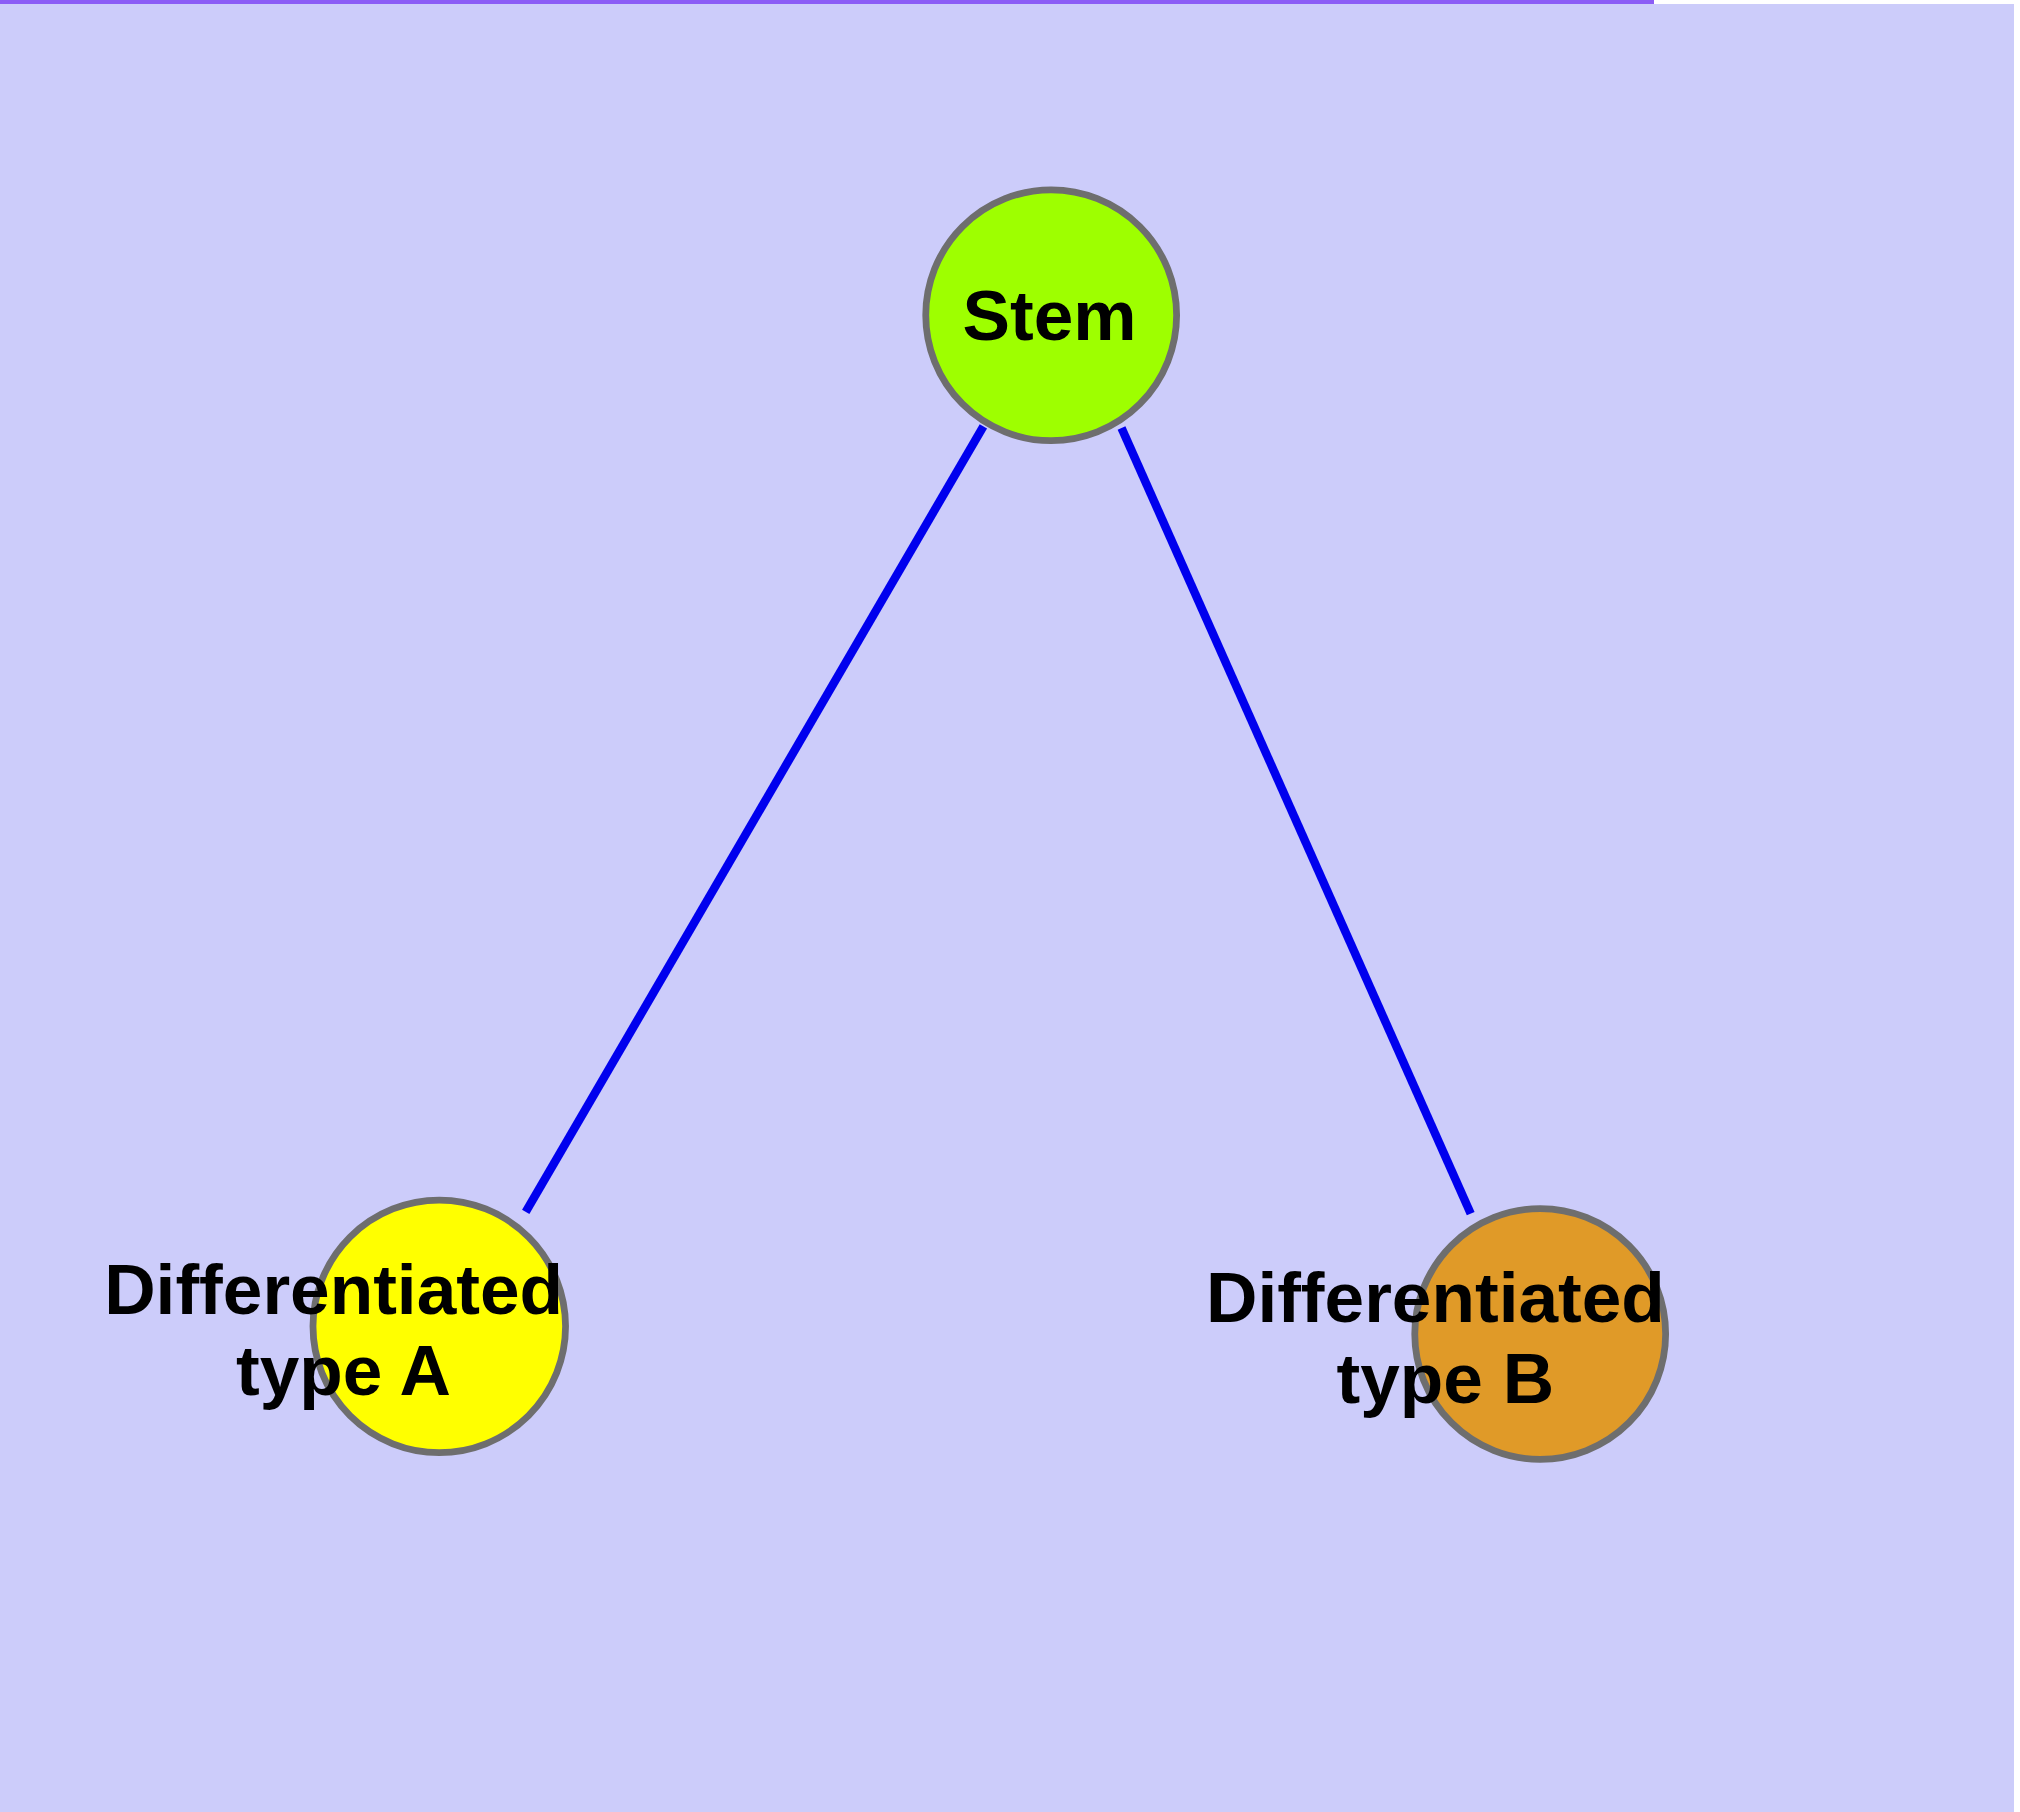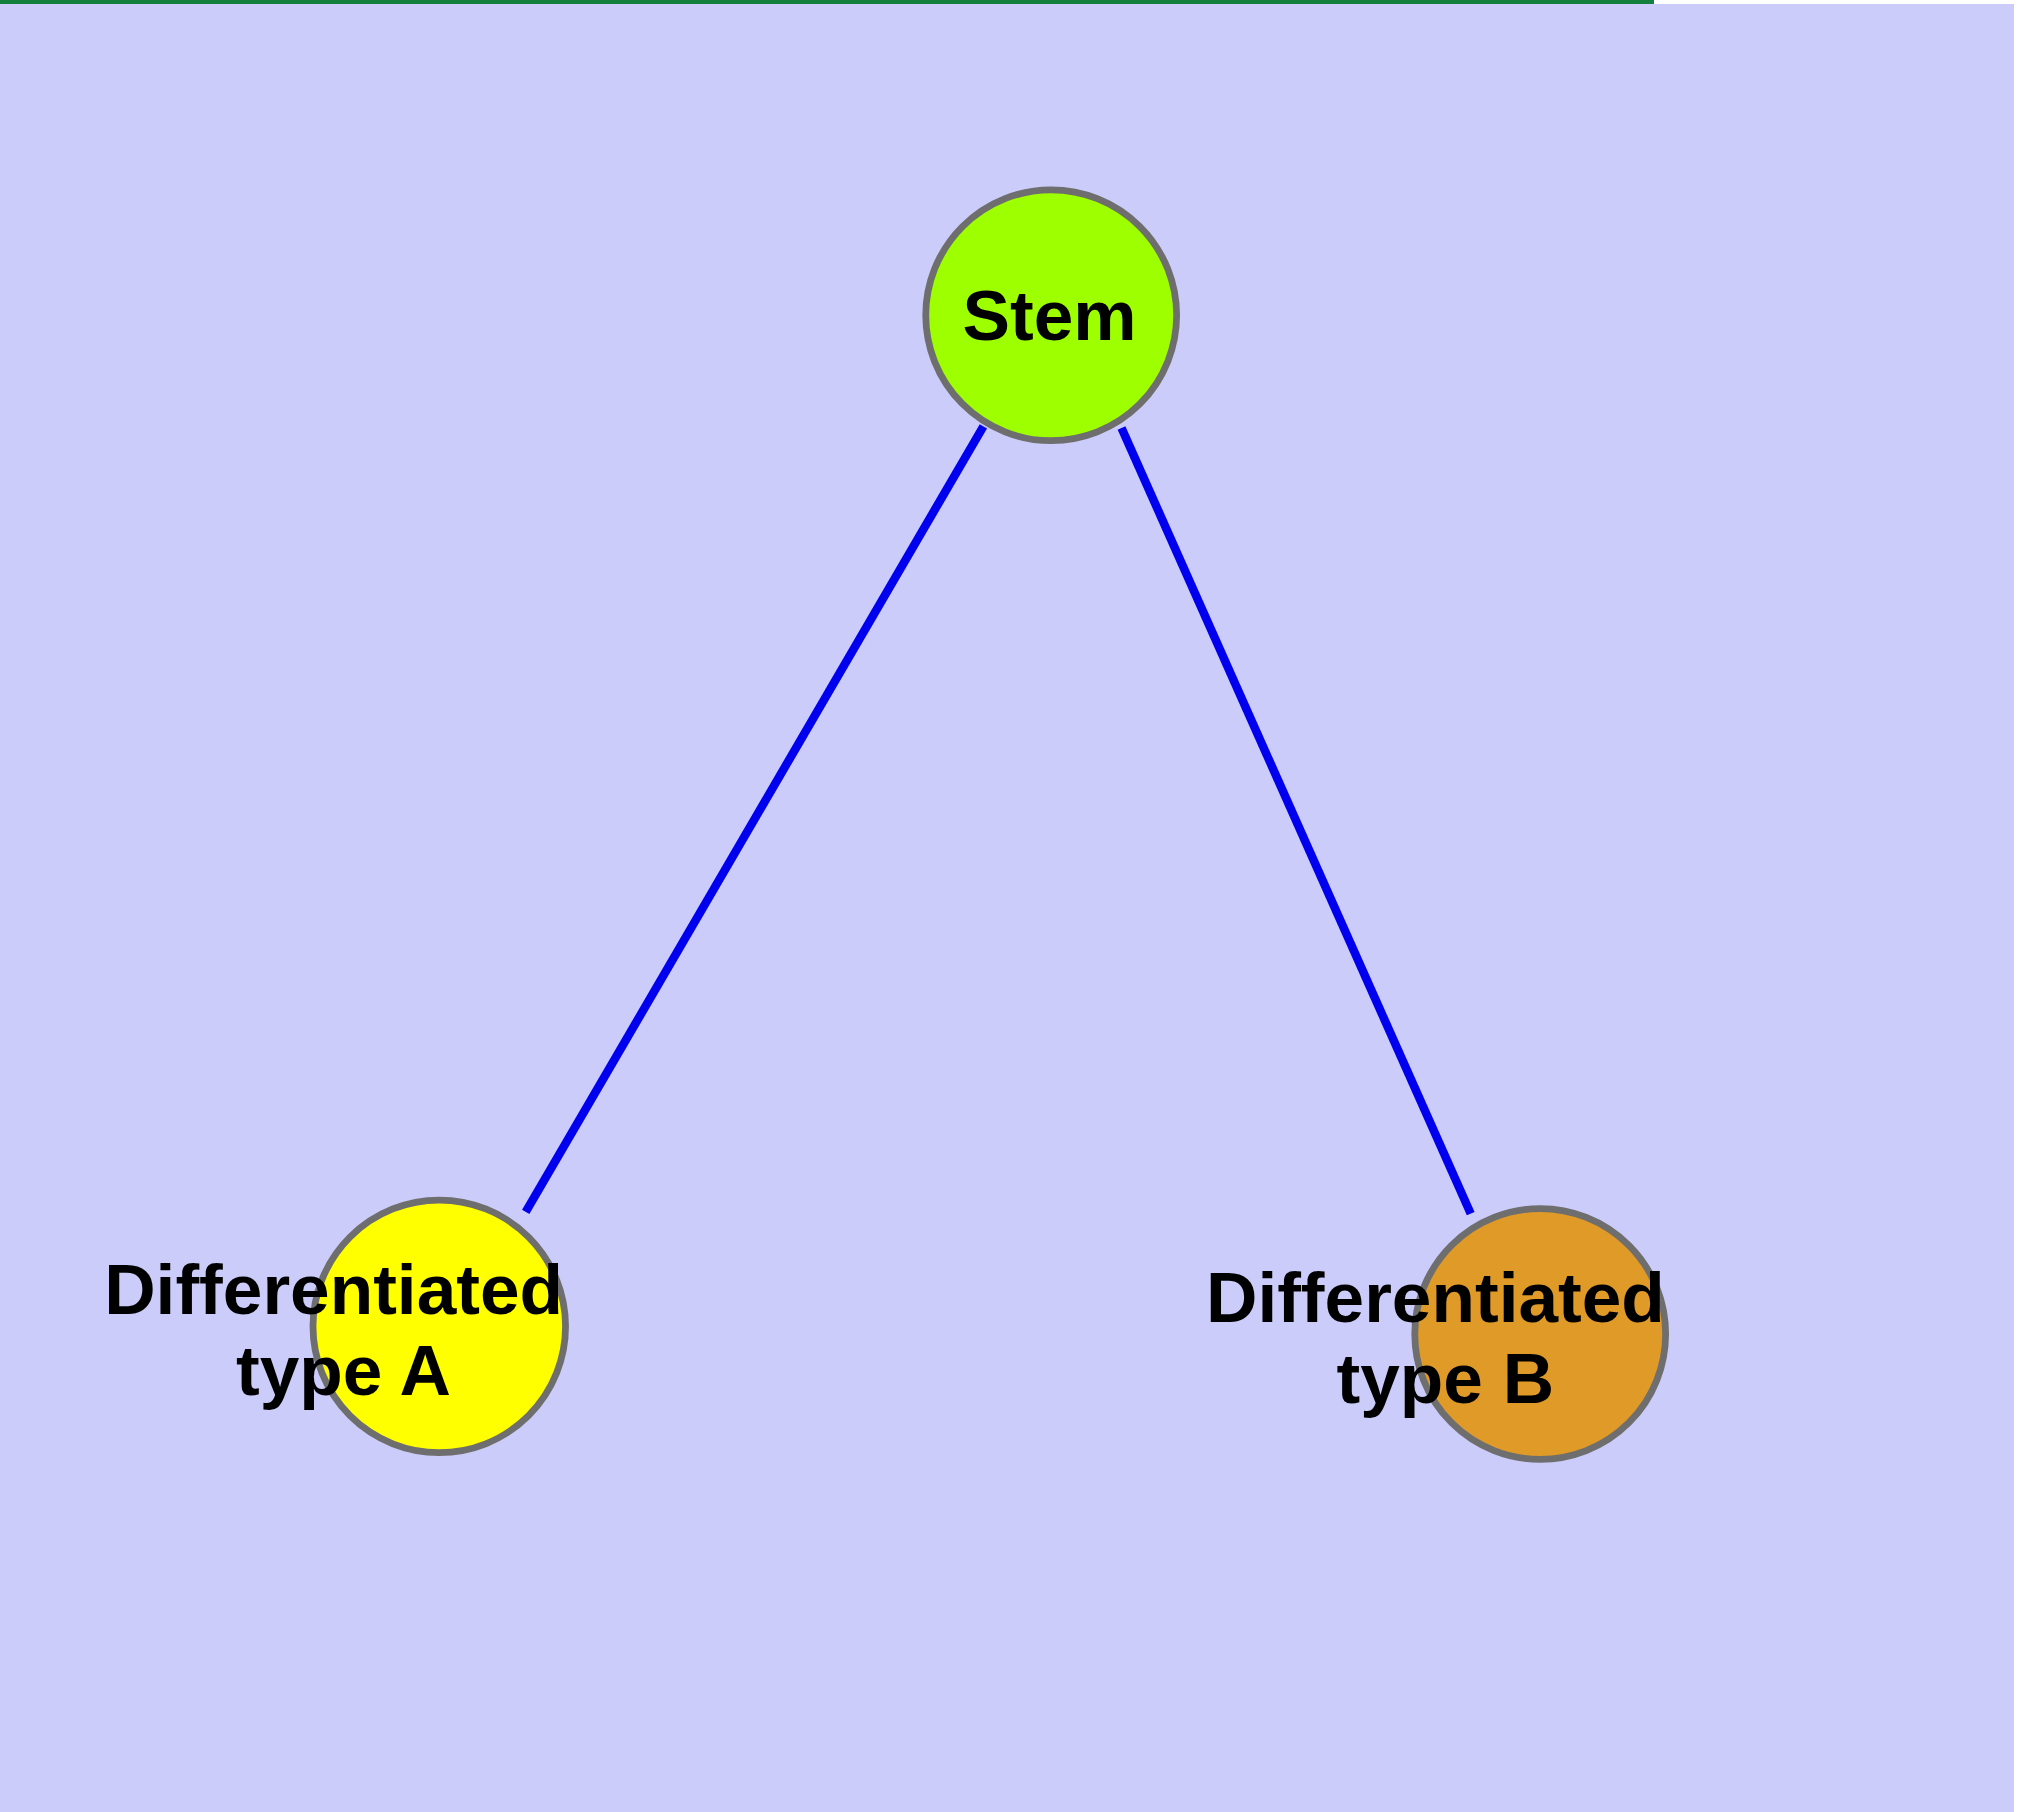--- a/index.html
+++ b/index.html
@@ -10,21 +10,21 @@
   body {
     width: 2021px;
     height: 1812px;
     overflow: hidden;
     font-family: "Liberation Sans", sans-serif;
   }
   #graph-root {
     position: relative;
     width: 1654px;
     height: 1812px;
-    background: #15803d;
+    background: #8b5cf6;
   }
   #canvas-bg {
     position: absolute;
     left: 0;
     top: 4.2px;
     width: 2014px;
     height: 1808px;
     background: #ccccfa;
   }
   #graph-svg {

